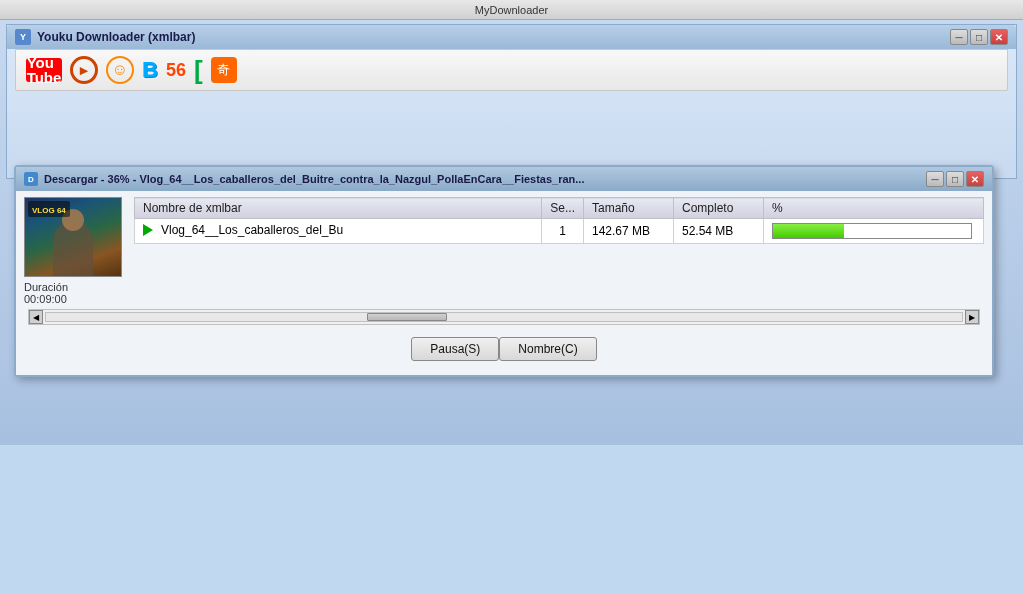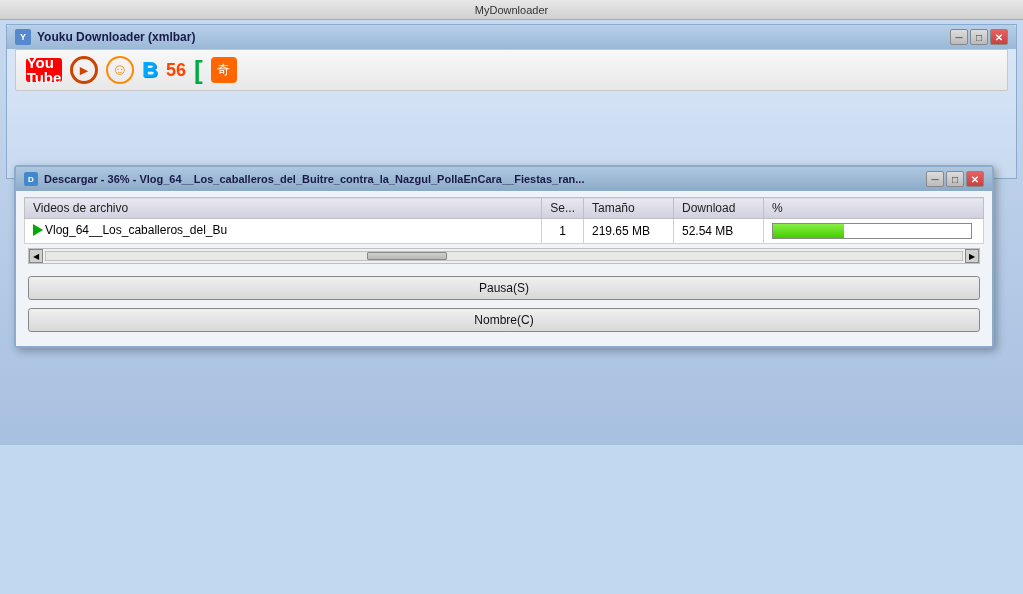--- a/index.html
+++ b/index.html
@@ -291,21 +291,21 @@
     .file-table td {
       border: 1px solid #d0d0d0;
       padding: 4px 8px;
       background: white;
       vertical-align: middle;
     }
 
     .file-row-icon {
       display: inline-flex;
       align-items: center;
-      gap: 2px;
+      gap: 8px;
     }
 
     .play-arrow {
       width: 0;
       height: 0;
       border-top: 6px solid transparent;
       border-bottom: 6px solid transparent;
       border-left: 10px solid #00aa00;
       display: inline-block;
     }
@@ -363,23 +363,21 @@
       height: 100%;
       background: linear-gradient(to bottom, #d0d0d0, #b8b8b8);
       border: 1px solid #888;
       border-radius: 1px;
     }
 
     
     .buttons-row {
       display: flex;
       justify-content: center;
-      gap: 8px;
       padding: 8px 4px;
-      flex-direction: column;
     }
 
     .dialog-button {
       padding: 4px 18px;
       background: linear-gradient(to bottom, #f0f0f0, #d8d8d8);
       border: 1px solid #888;
       border-radius: 3px;
       cursor: pointer;
       font-size: 12px;
       color: #111;
@@ -487,42 +485,59 @@
         <div class="dialog-controls">
           <div class="tb-btn tb-btn-min">─</div>
           <div class="tb-btn tb-btn-max">□</div>
           <div class="tb-btn tb-btn-close">✕</div>
         </div>
       </div>
 
       <div style="padding: 6px 8px; background: #f0f4f8;">
         <div class="content-area">
 
+          <div class="thumbnail-area">
+            <div class="thumbnail">
+
+              <div style="position:absolute; inset:0; background: linear-gradient(160deg, #223366 0%, #1a5577 25%, #2a6644 50%, #885522 75%, #553311 100%);"></div>
+              <div style="position:absolute; bottom:0; left:0; right:0; top:20px; display:flex; justify-content:center; align-items:flex-end;">
+
+                <div style="width:40px; height:55px; background:rgba(100,80,60,0.7); border-radius:20px 20px 0 0; position:relative;">
+                  <div style="width:22px; height:22px; background:rgba(160,120,80,0.9); border-radius:50%; position:absolute; top:-12px; left:9px;"></div>
+                </div>
+              </div>
+              <div style="position:absolute; top:3px; left:3px; background: rgba(0,0,0,0.5); padding:1px 4px; border-radius:2px;">
+                <span style="color:#ffdd44; font-size:8px; font-weight:bold;">VLOG 64</span>
+              </div>
+            </div>
+            <div class="duration-label">Duración</div>
+            <div class="duration-value">00:09:00</div>
+          </div>
 
           <div class="table-area">
             <table class="file-table">
               <thead>
                 <tr>
-                  <th>Videos de archivo</th>
+                  <th>Nombre de xmlbar</th>
                   <th style="width:40px;text-align:center;">Se...</th>
                   <th style="width:90px;">Tamaño</th>
-                  <th style="width:90px;">Download</th>
+                  <th style="width:90px;">Completo</th>
                   <th style="width:220px;">%</th>
                 </tr>
               </thead>
               <tbody>
                 <tr>
                   <td>
                     <div class="file-row-icon">
                       <span class="play-arrow"></span>
                       <span>Vlog_64__Los_caballeros_del_Bu</span>
                     </div>
                   </td>
                   <td style="text-align:center;">1</td>
-                  <td>219.65 MB</td>
+                  <td>142.67 MB</td>
                   <td>52.54 MB</td>
                   <td>
                     <div class="progress-bar-container">
                       <div class="progress-bar-fill" style="width: 36%;"></div>
                     </div>
                   </td>
                 </tr>
               </tbody>
             </table>
           </div>

